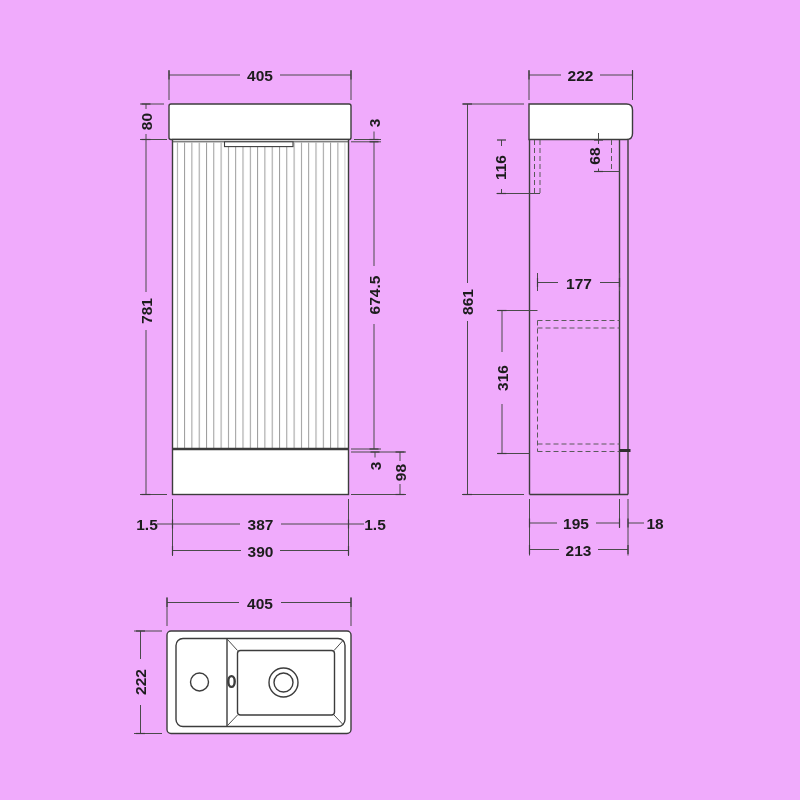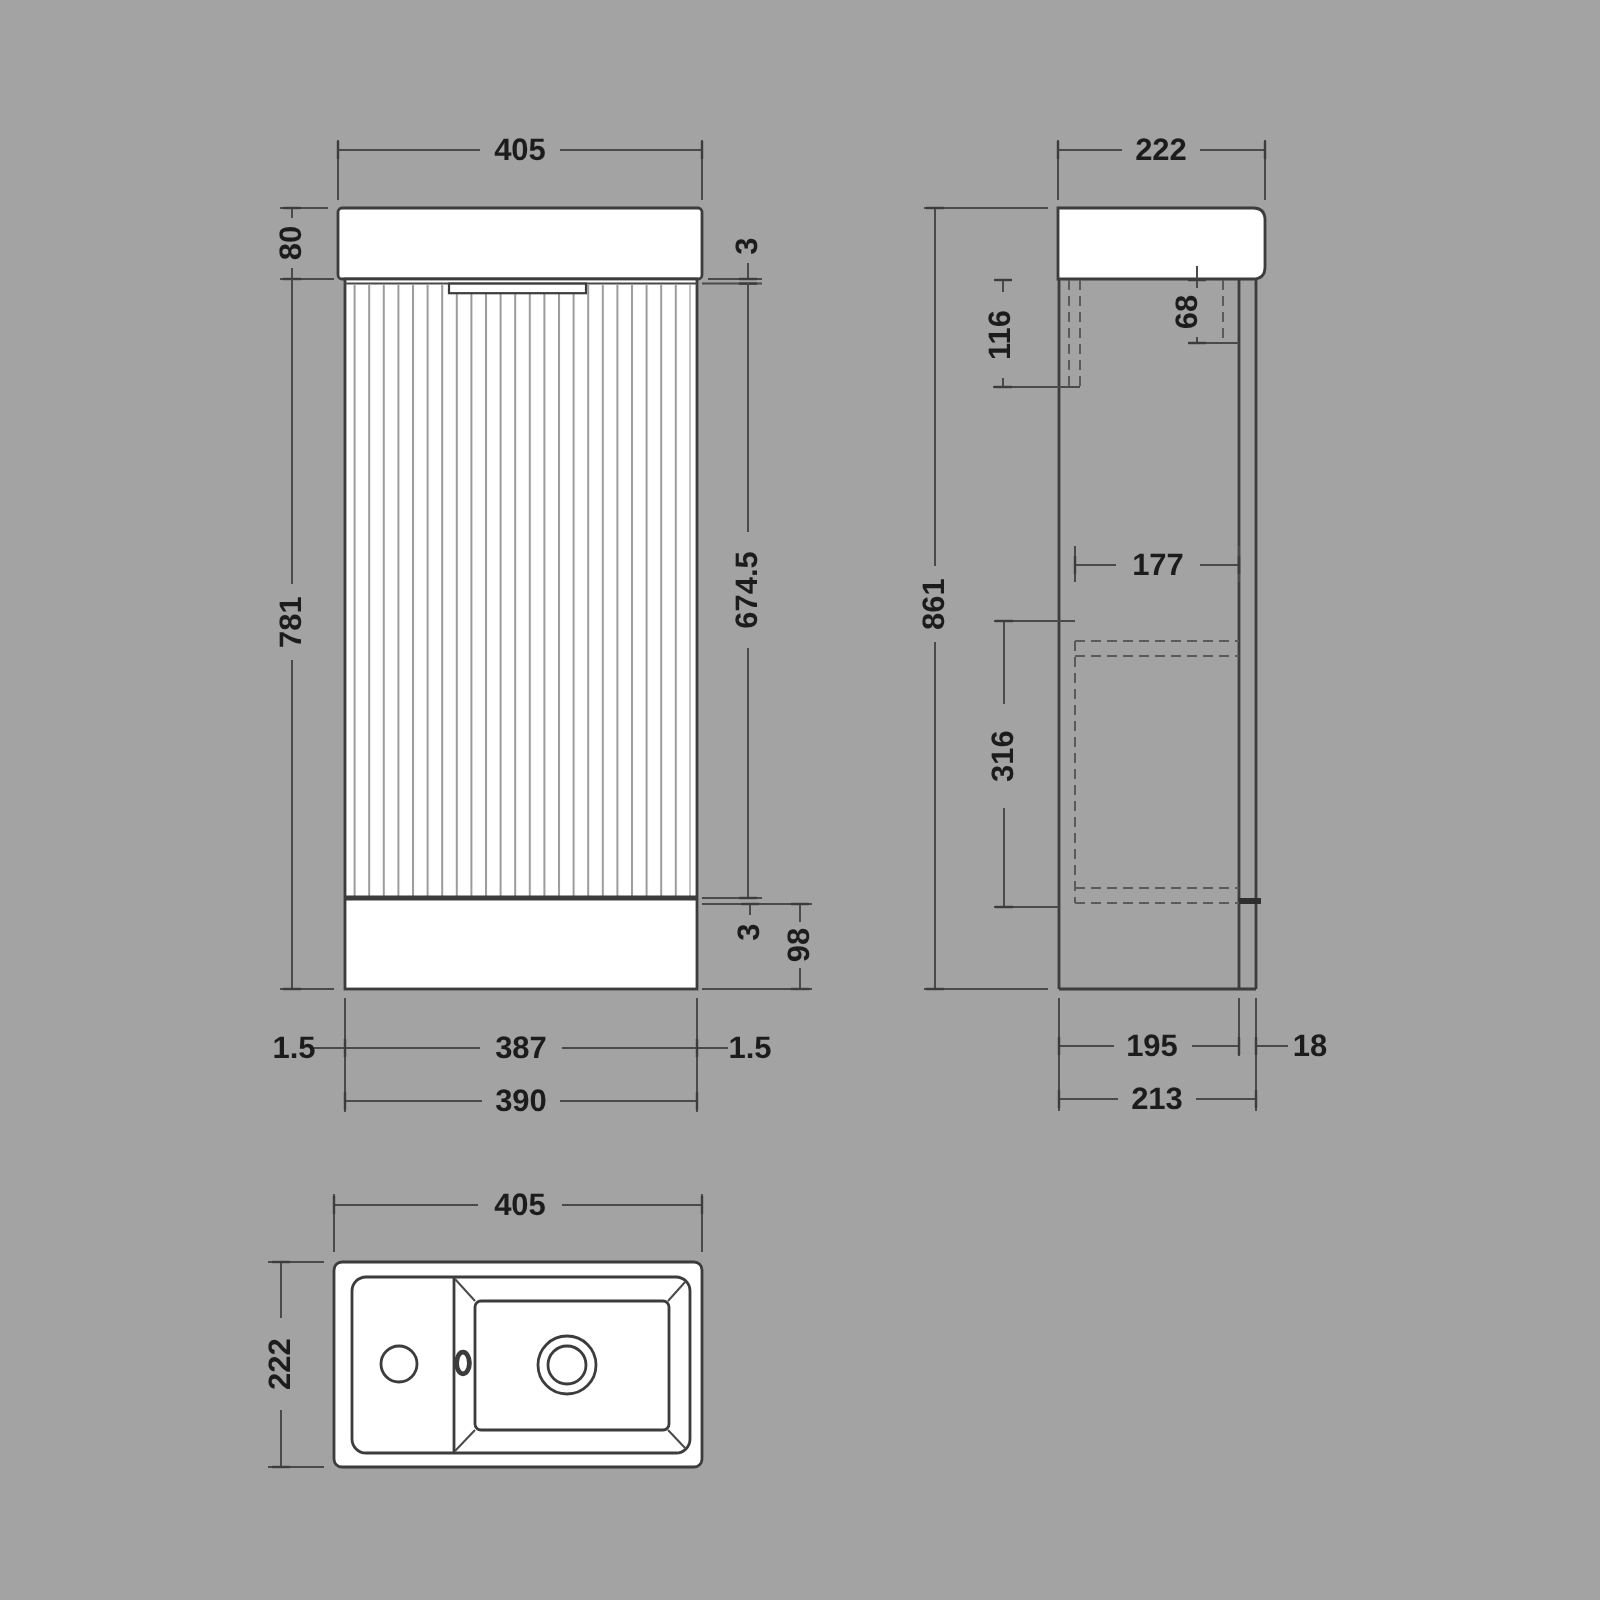--- a/index.html
+++ b/index.html
@@ -1,16 +1,16 @@
 <!DOCTYPE html>
 <html><head>
 <meta charset="utf-8">
 <style>
   html,body{margin:0;padding:0;background:#ffffff;}
-  .page{width:800px;height:800px;background:#a3a3a3;position:relative;}
+  .page{width:800px;height:800px;background:#f0abfc;position:relative;}
   svg{display:block;}
   svg text{
     font-family:"Liberation Sans", sans-serif;
     font-weight:700;
     font-size:15.5px;
     fill:#1c1c1c;
     text-anchor:middle;
     dominant-baseline:central;
   }
   .ln{stroke:#3c3c3c;stroke-width:1.4;fill:none;}

